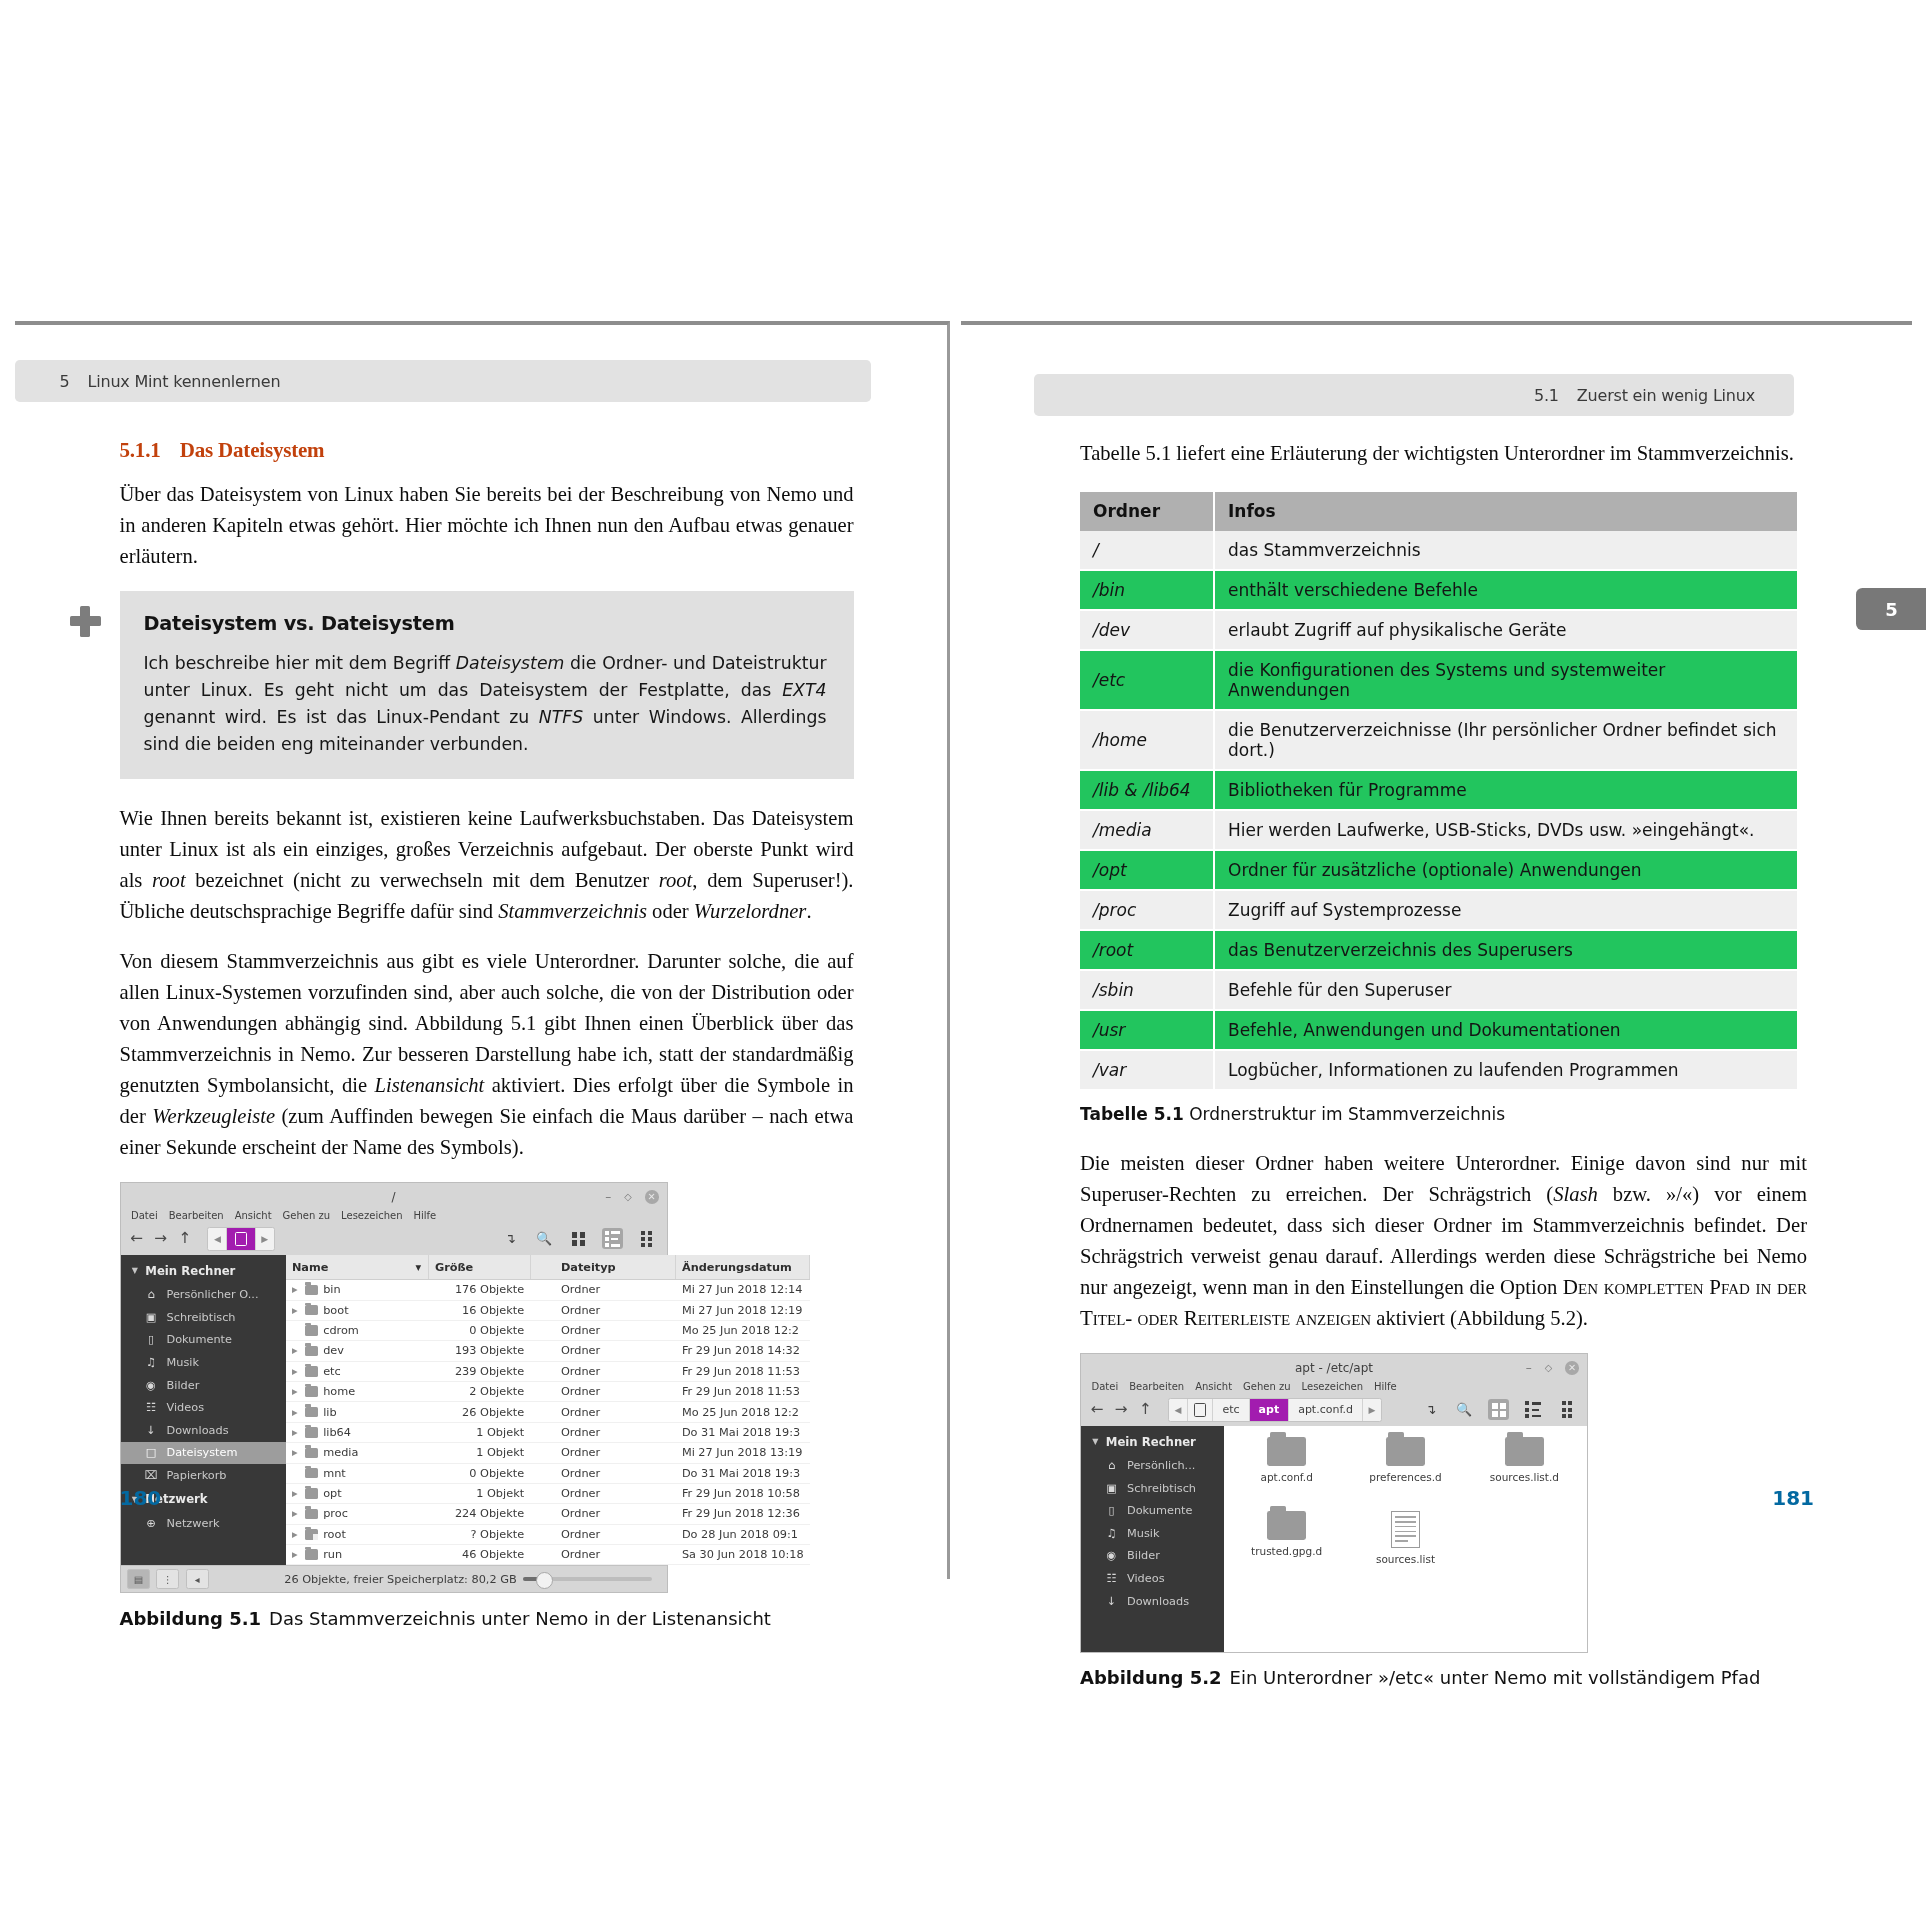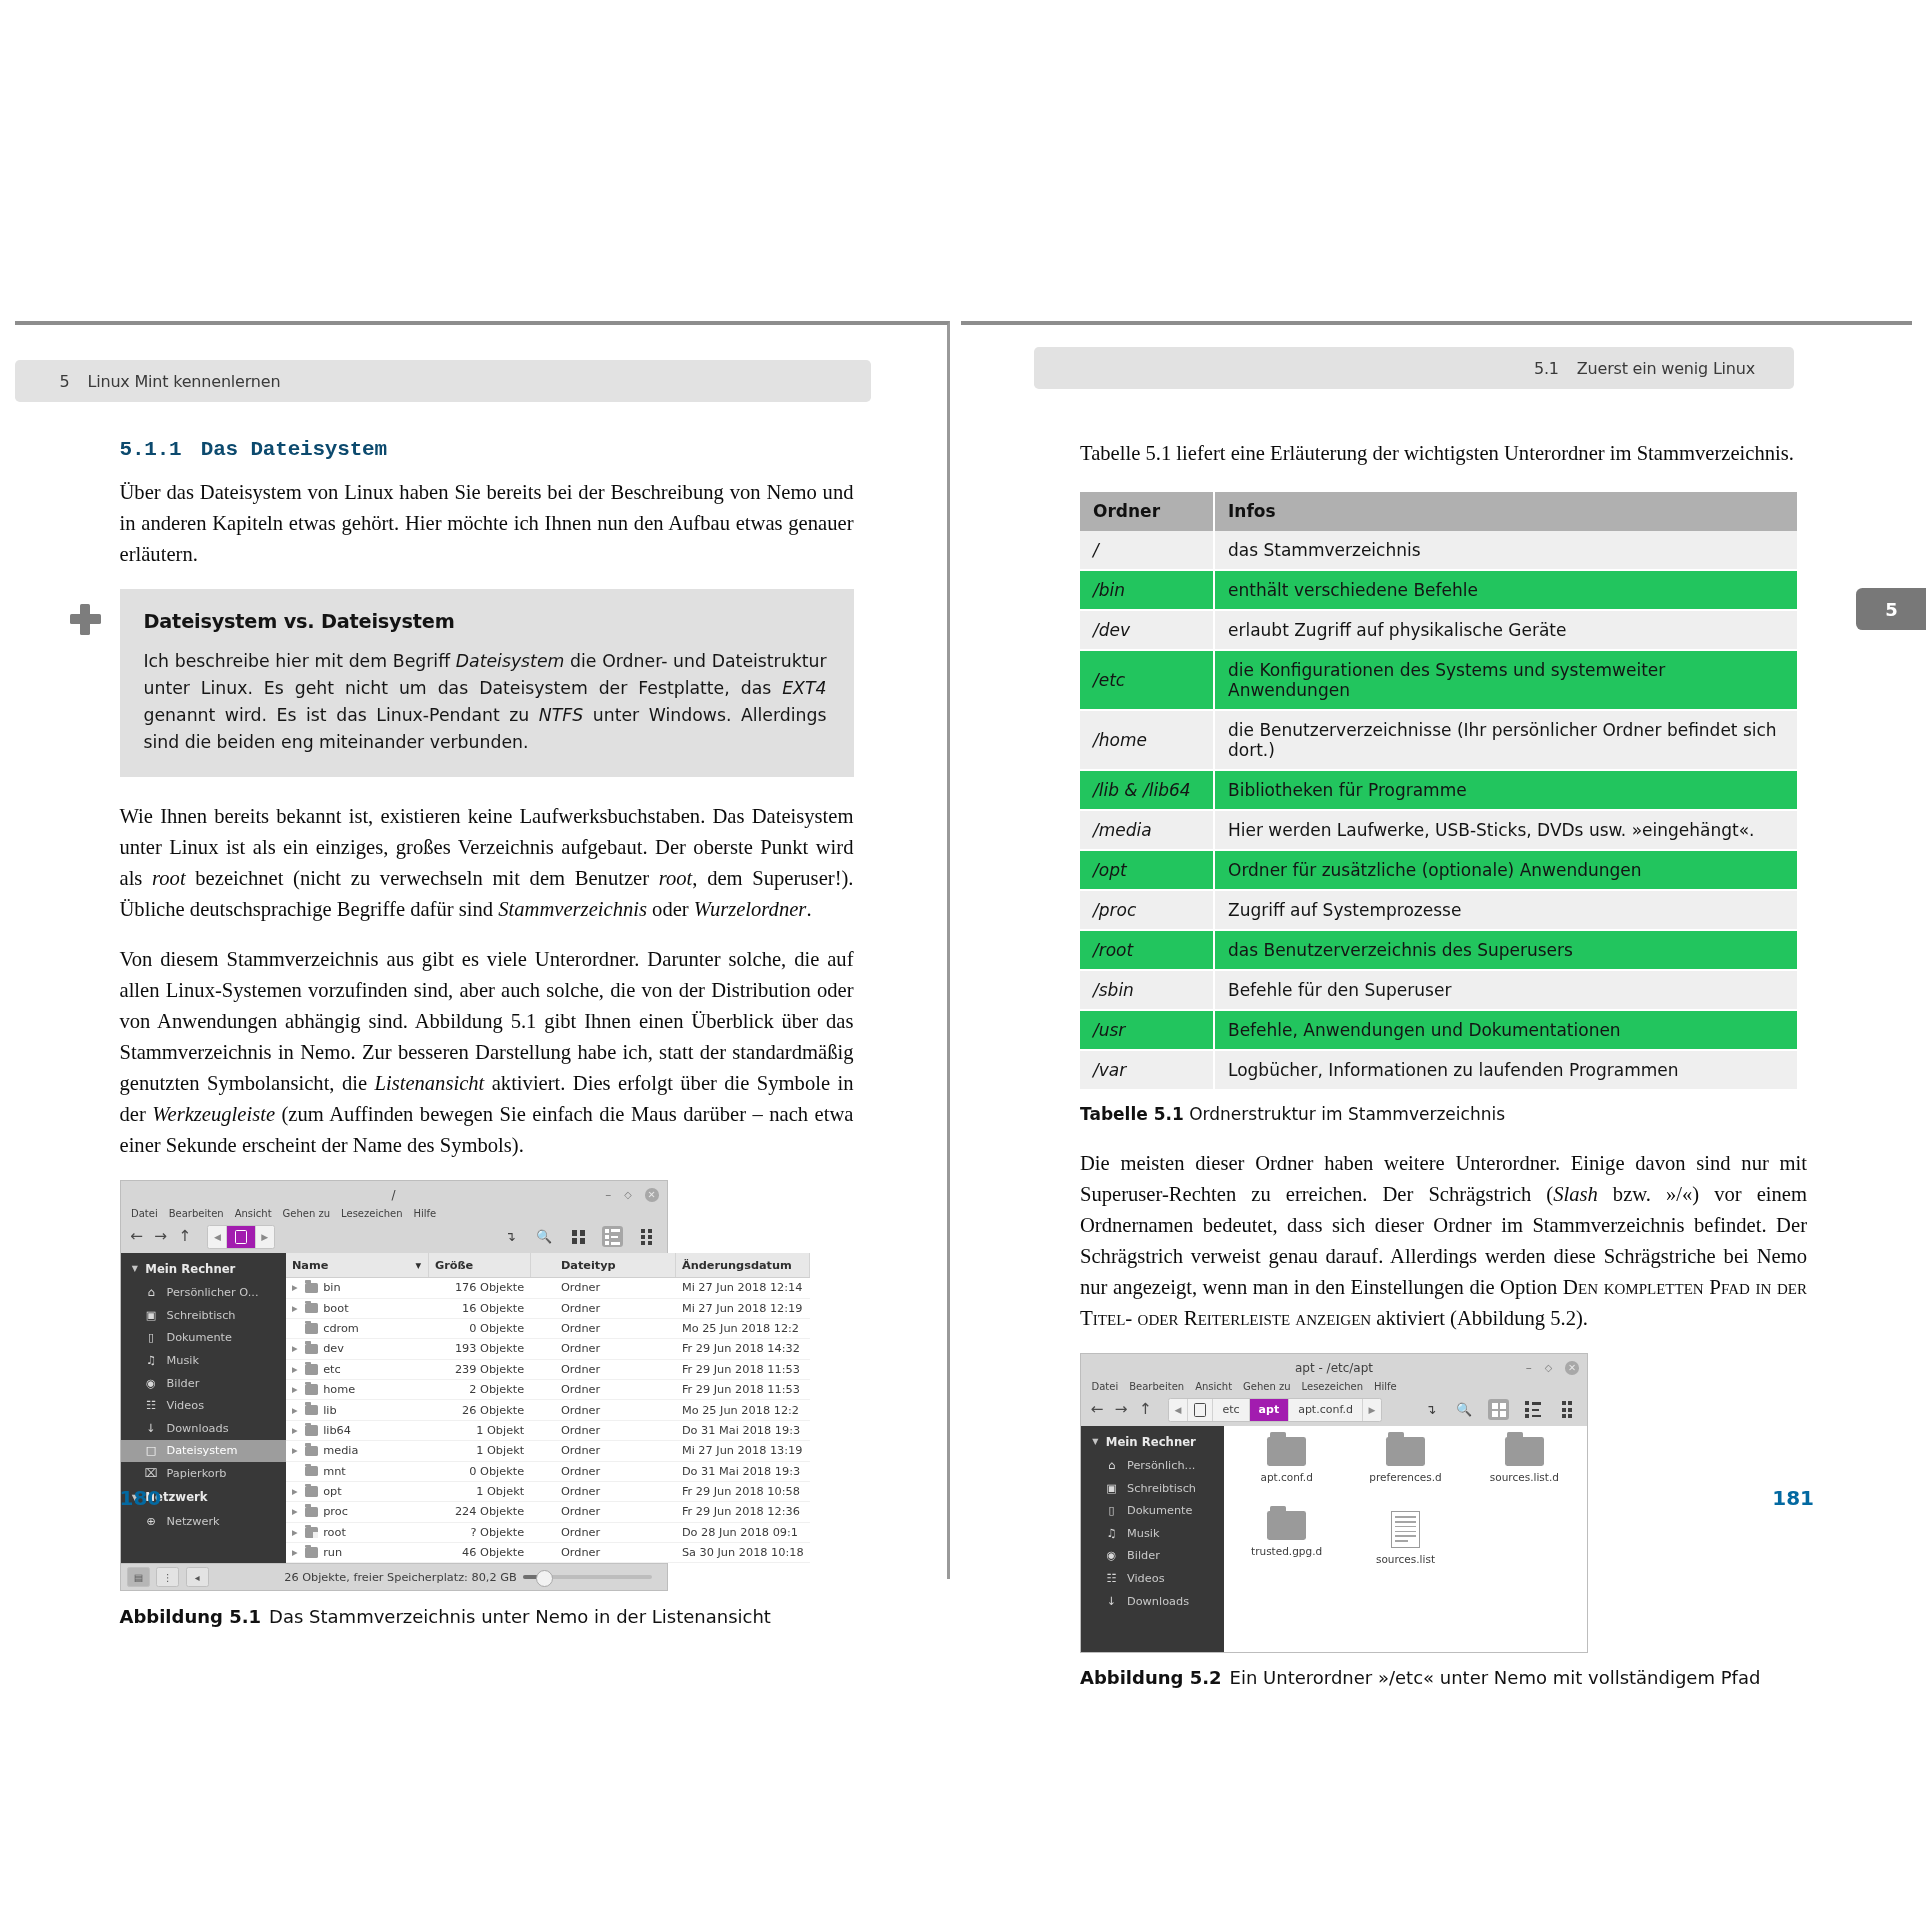--- a/index.html
+++ b/index.html
@@ -56,21 +56,21 @@
   .runhead.left {
     left: 0px;
     top: 35px;
     width: 856px;
     padding-left: 45px;
     box-sizing: border-box;
     justify-content: flex-start;
   }
   .runhead.right {
     left: 73px;
-    top: 22px;
+    top: 49px;
     width: 760px;
     padding-right: 39px;
     box-sizing: border-box;
     justify-content: flex-end;
   }
   .runhead .num { margin-right: 18px; }
 
   
   .chapter-tab {
     position: absolute;
@@ -91,24 +91,24 @@
 
   
   .col {
     position: absolute;
     top: 113px;
   }
   .col.left  { left: 105px; width: 734px; }
   .col.right { left: 119px; width: 727px; }
 
   h3.subhead {
-    font-family: Liberation Mono, monospace;
+    font-family: Liberation Serif, serif;
     font-weight: bold;
     font-size: 21px;
-    color: #0c4a6e;
+    color: #c2410c;
     margin: 0 0 16px 0;
     letter-spacing: -0.2px;
   }
   h3.subhead .n { margin-right: 19.3px; }
 
   p.body {
     font-family: "Liberation Serif", serif;
     font-size: 20.6px;
     line-height: 31px;
     color: #0c0c0c;

